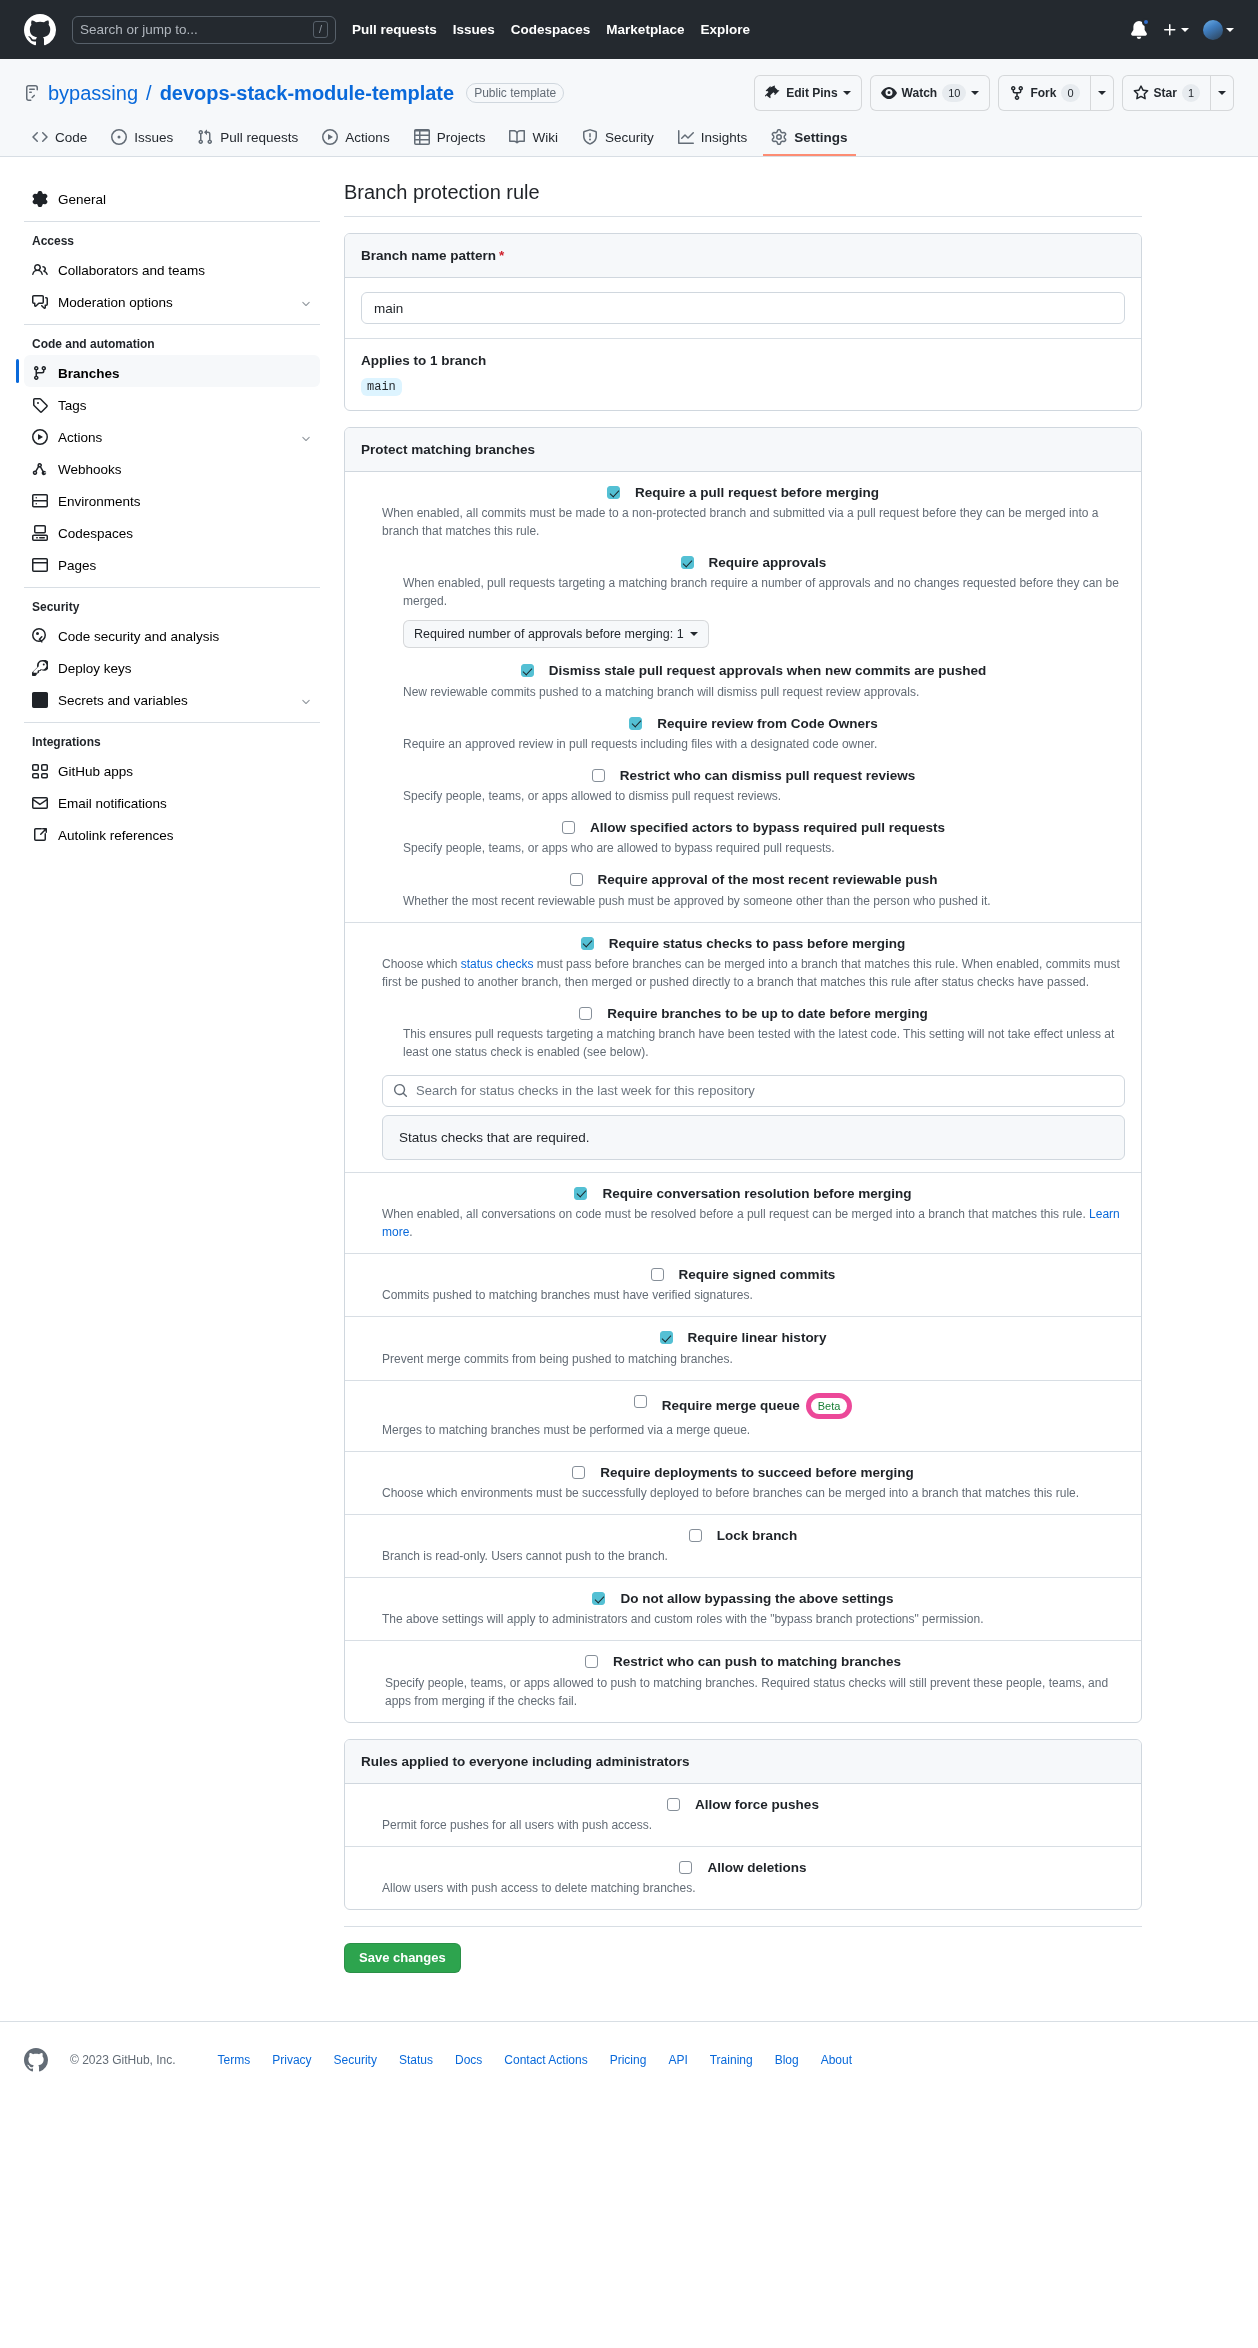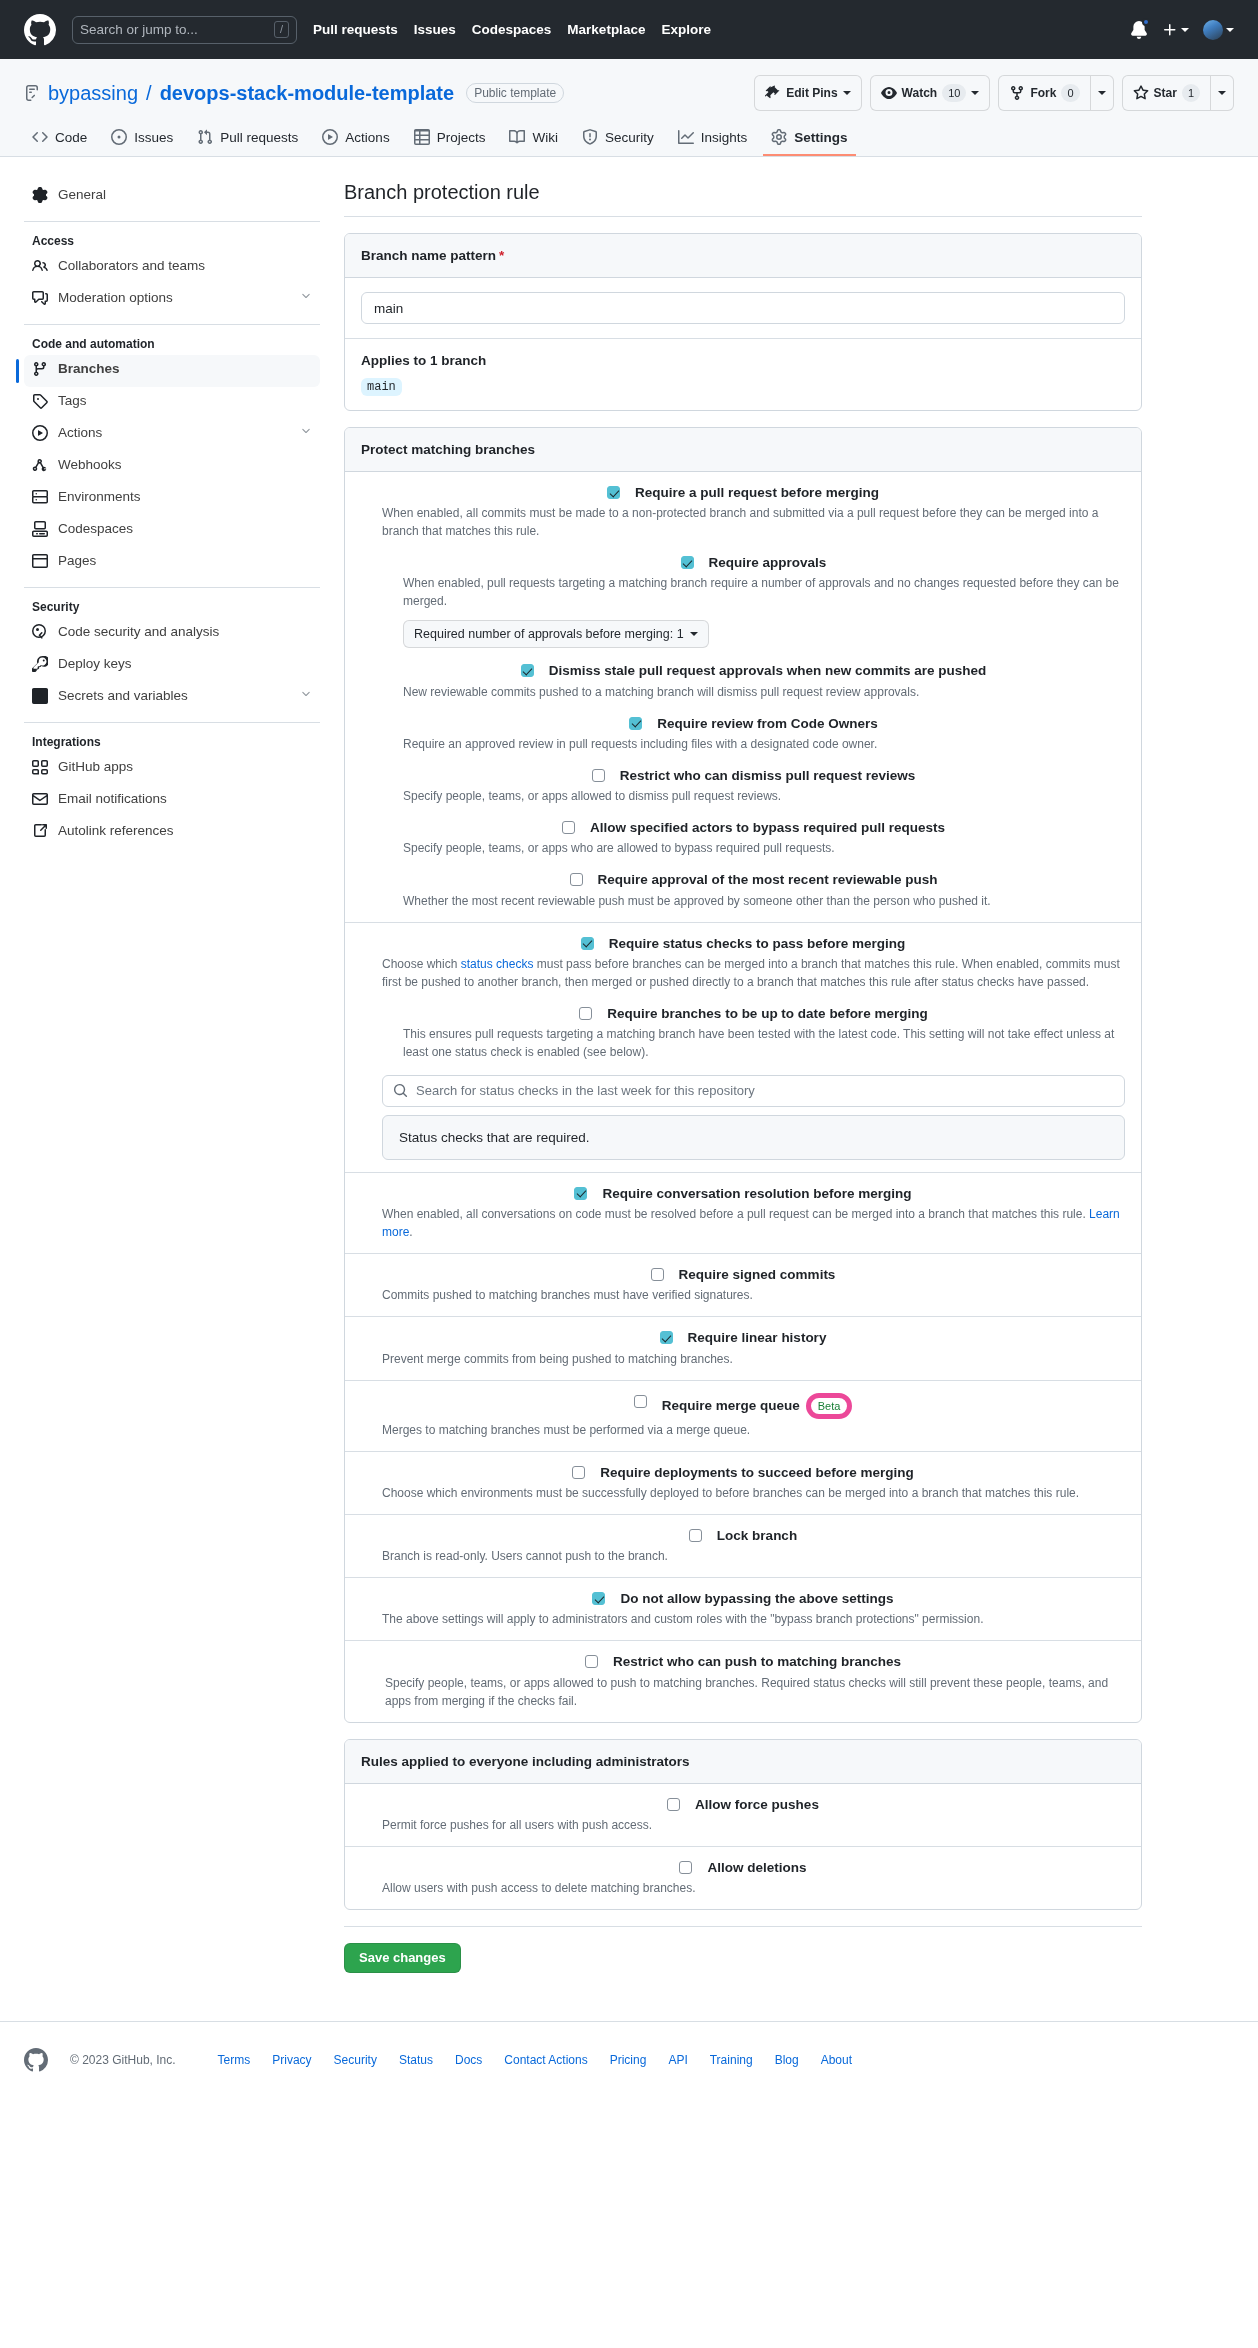--- a/index.html
+++ b/index.html
@@ -17,21 +17,21 @@
     background: #24292f;
     height: 59px;
     display: flex;
     align-items: center;
     padding: 0 24px;
     gap: 16px;
   }
   .gh-logo { width: 32px; height: 32px; flex: 0 0 auto; }
   .gh-logo svg { display: block; fill: #ffffff; }
   .gh-search {
-    width: 225px;
+    width: 264px;
     height: 28px;
     border: 1px solid #57606a;
     border-radius: 6px;
     display: flex;
     align-items: center;
     padding: 0 7px;
     position: relative;
   }
   .gh-search .ph {
     color: #b1b7be;
@@ -171,26 +171,26 @@
     display: flex;
     padding: 24px 24px 0 24px;
     gap: 24px;
     align-items: flex-start;
   }
 
   
   .sidebar { width: 296px; flex: 0 0 296px; }
   .side-item {
     display: flex;
-    align-items: flex-start;
+    align-items: flex-end;
     gap: 10px;
     padding: 6px 8px;
     border-radius: 6px;
     font-size: 13.5px;
-    color: #404040;
+    color: #000000;
     text-decoration: none;
     position: relative;
     min-height: 32px;
     cursor: pointer;
   }
   .side-item .s-ico { width: 16px; height: 16px; flex: 0 0 16px; }
   .side-item .s-ico svg { fill: #1f2328; display: block; }
   .side-item.active {
     background: #f6f8fa;
     font-weight: bold;

